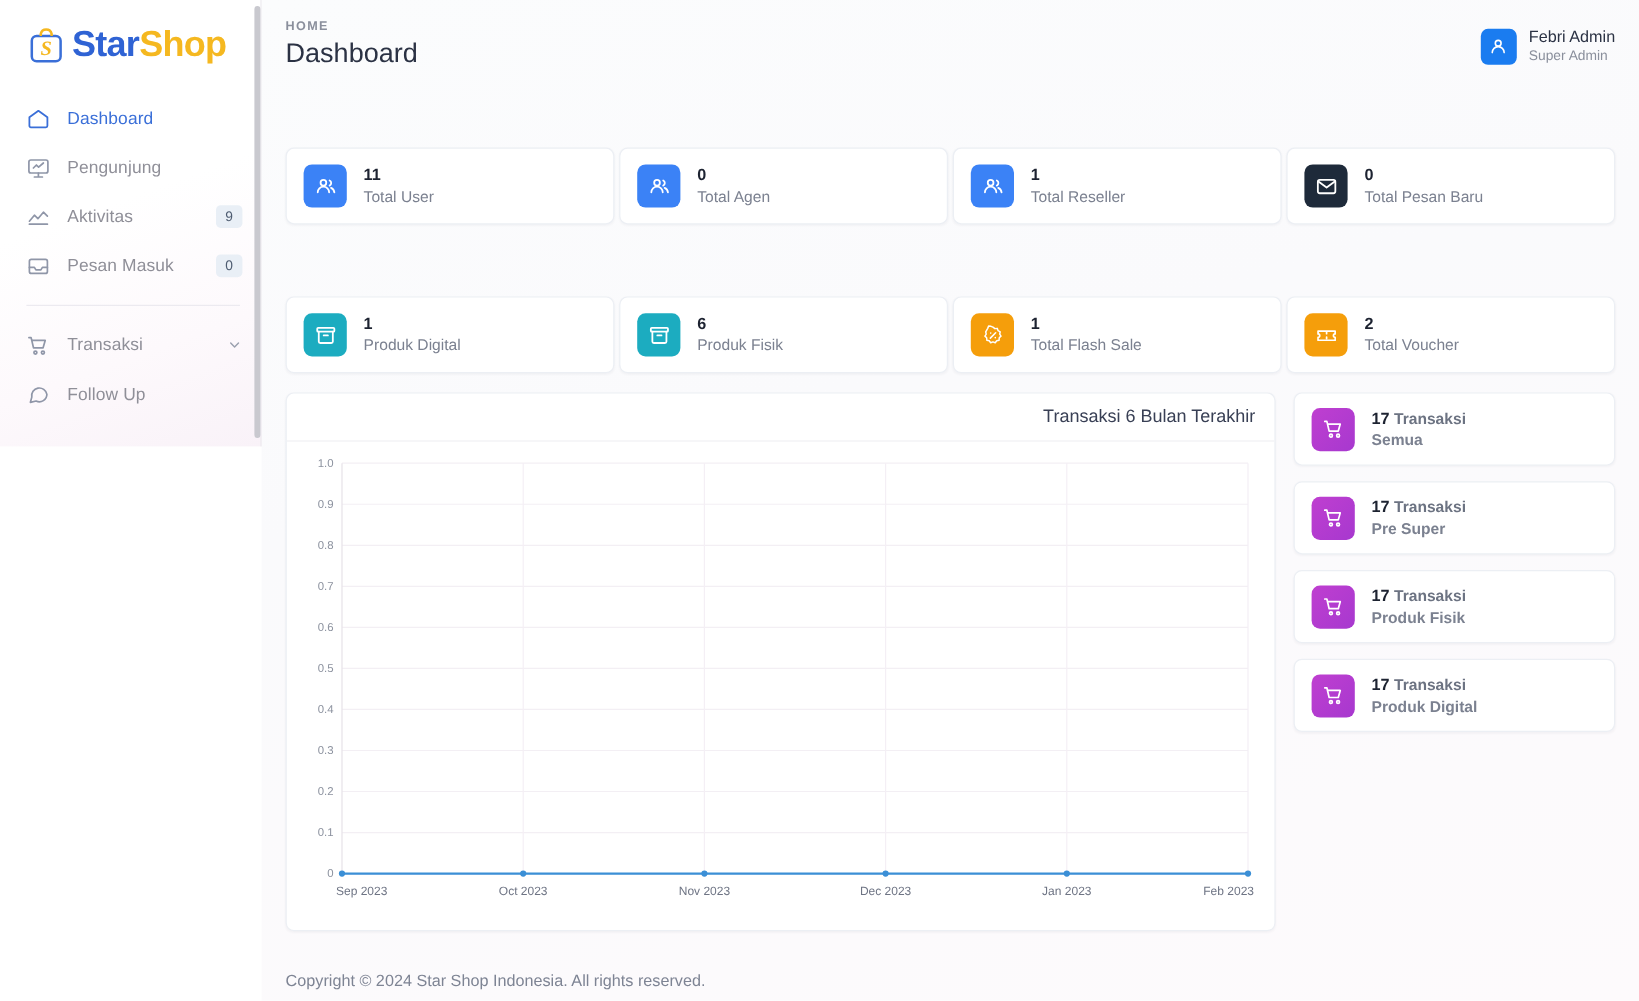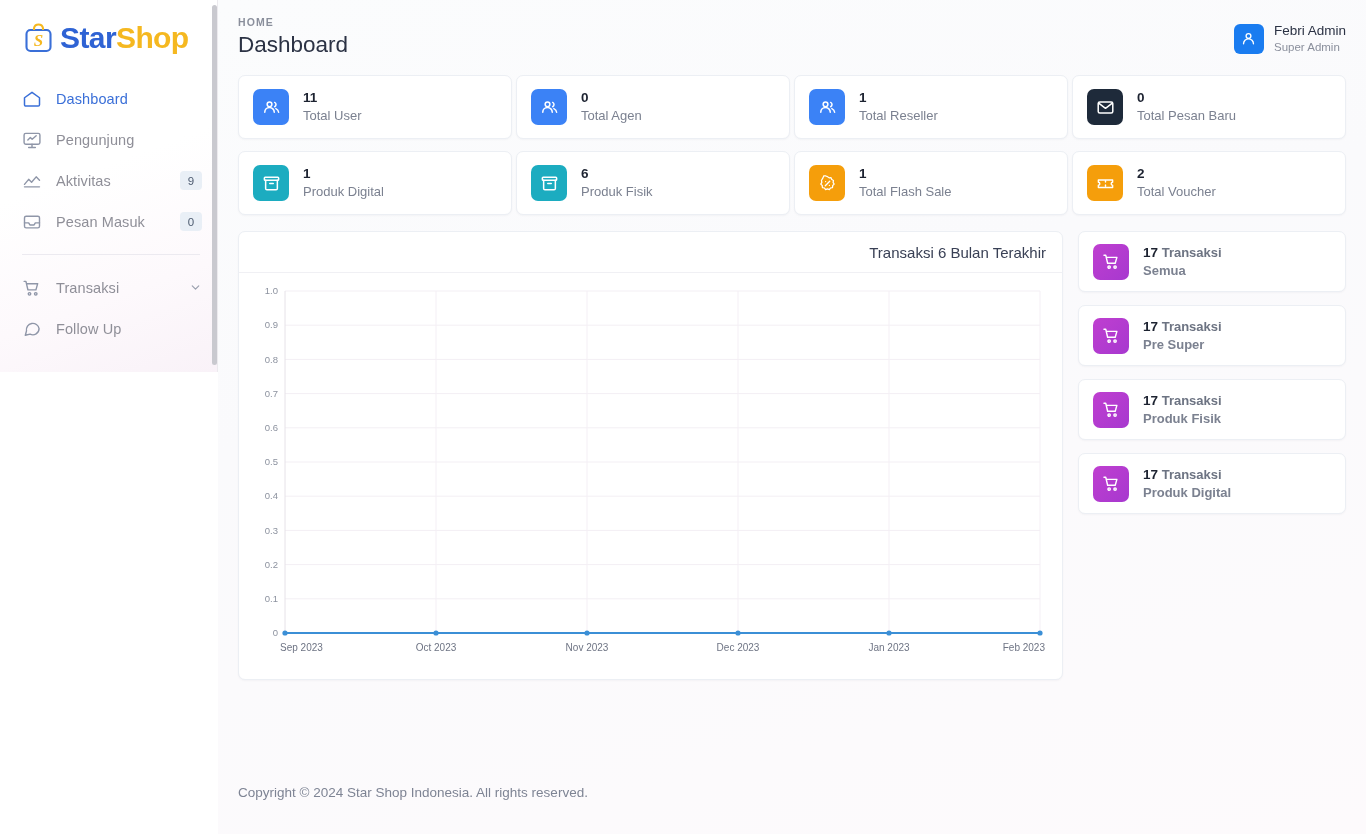--- a/index.html
+++ b/index.html
@@ -76,21 +76,21 @@
   .avatar {
     width: 30px; height: 30px; border-radius: 6px;
     background: #1a7cf0; display: flex; align-items: center; justify-content: center;
     color: #fff;
   }
   .profile-name { font-size: 13.5px; color: #2b3244; line-height: 1.25; }
   .profile-role { font-size: 11.5px; color: #8a8f9c; line-height: 1.3; }
 
   
   .cards { padding: 4px 20px 0 20px; display: flex; flex-direction: column; gap: 12px; }
-  .card-row { display: flex; gap: 4px; }
+  .card-row { display: flex; gap: 4px; margin-top: 48px; }
   .stat-card {
     flex: 1 1 0; height: 64px;
     background: #fff; border: 1px solid #eceff4; border-radius: 7px;
     display: flex; align-items: center; padding: 0 14px;
     box-shadow: 0 1px 2px rgba(25,30,50,.035);
   }
   .stat-icon {
     width: 36px; height: 36px; border-radius: 7px; flex: 0 0 36px;
     display: flex; align-items: center; justify-content: center;
     color: #fff; margin-right: 14px;
@@ -123,21 +123,21 @@
     width: 36px; height: 36px; border-radius: 7px; flex: 0 0 36px;
     display: flex; align-items: center; justify-content: center;
     color: #fff; margin-right: 14px;
     background: linear-gradient(135deg,#bf3fd0,#a738cf);
   }
   .trans-top { font-size: 13px; color: #6c7382; line-height: 1.35; }
   .trans-top b { color: #1d2331; font-size: 13.5px; }
   .trans-sub { font-size: 13px; color: #7b8190; line-height: 1.35; }
 
   .footer {
-    position: absolute; left: 238px; top: 785px;
+    position: absolute; left: 238px; top: 810px;
     font-size: 13.5px; color: #7e8494;
   }
 
   
   .ytick { font-size: 9.5px; fill: #8c929f; font-family: "Liberation Sans", sans-serif; }
   .xtick { font-size: 10px; fill: #6e7484; font-family: "Liberation Sans", sans-serif; }
 </style>
 </head>
 <body>
 

